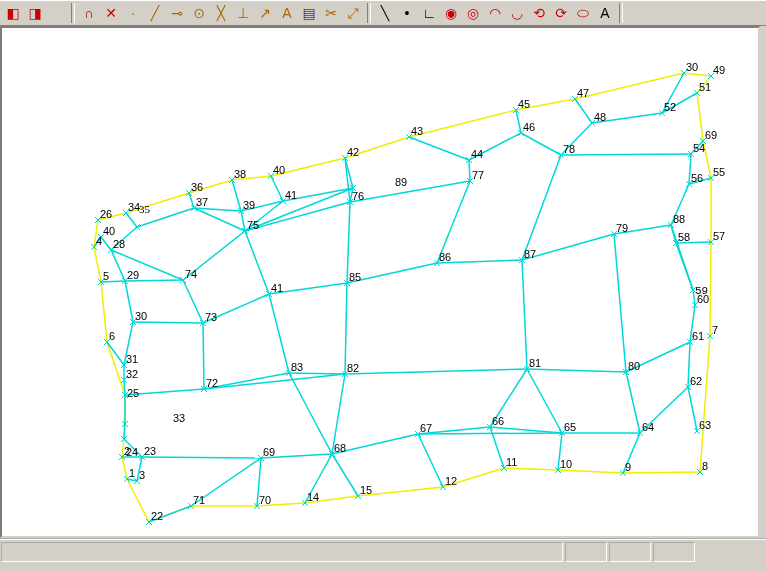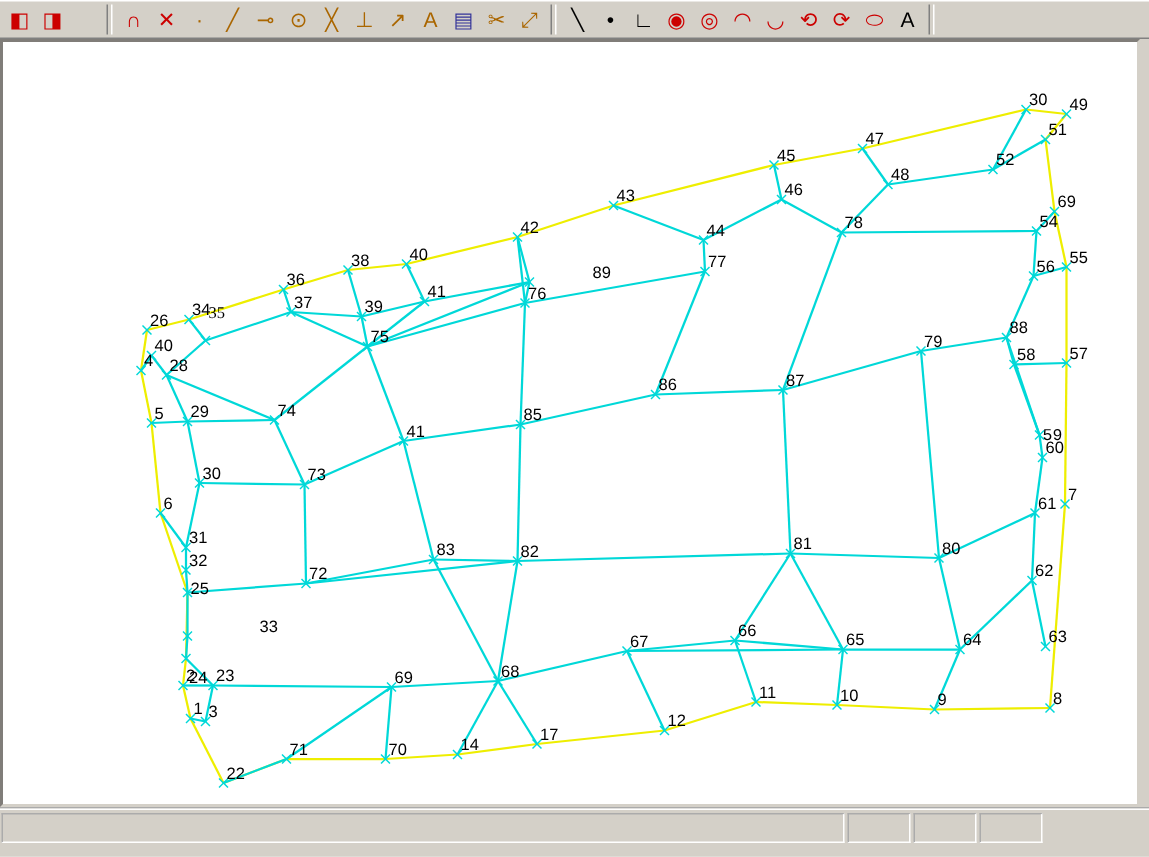--- a/index.html
+++ b/index.html
@@ -358,21 +358,21 @@
     <div class="lbl" style="left: 135px; top: 453px;">3</div>
     <div class="lbl" style="left: 92px; top: 219px;">4</div>
     <div class="lbl" style="left: 99px; top: 254px;">5</div>
     <div class="lbl" style="left: 105px; top: 314px;">6</div>
     <div class="lbl" style="left: 708px; top: 308px;">7</div>
     <div class="lbl" style="left: 698px; top: 444px;">8</div>
     <div class="lbl" style="left: 621px; top: 445px;">9</div>
     <div class="lbl" style="left: 556px; top: 442px;">10</div>
     <div class="lbl" style="left: 502px; top: 440px;">11</div>
     <div class="lbl" style="left: 441px; top: 459px;">12</div>
-    <div class="lbl" style="left: 356px; top: 468px;">17</div>
+    <div class="lbl" style="left: 356px; top: 468px;">15</div>
     <div class="lbl" style="left: 303px; top: 475px;">14</div>
     <div class="lbl" style="left: 147px; top: 494px;">22</div>
     <div class="lbl" style="left: 140px; top: 429px;">23</div>
     <div class="lbl" style="left: 122px; top: 430px;">24</div>
     <div class="lbl" style="left: 123px; top: 371px;">25</div>
     <div class="lbl" style="left: 96px; top: 192px;">26</div>
     <div class="lbl" style="left: 99px; top: 209px;">40</div>
     <div class="lbl" style="left: 109px; top: 222px;">28</div>
     <div class="lbl" style="left: 123px; top: 253px;">29</div>
     <div class="lbl" style="left: 131px; top: 294px;">30</div>

